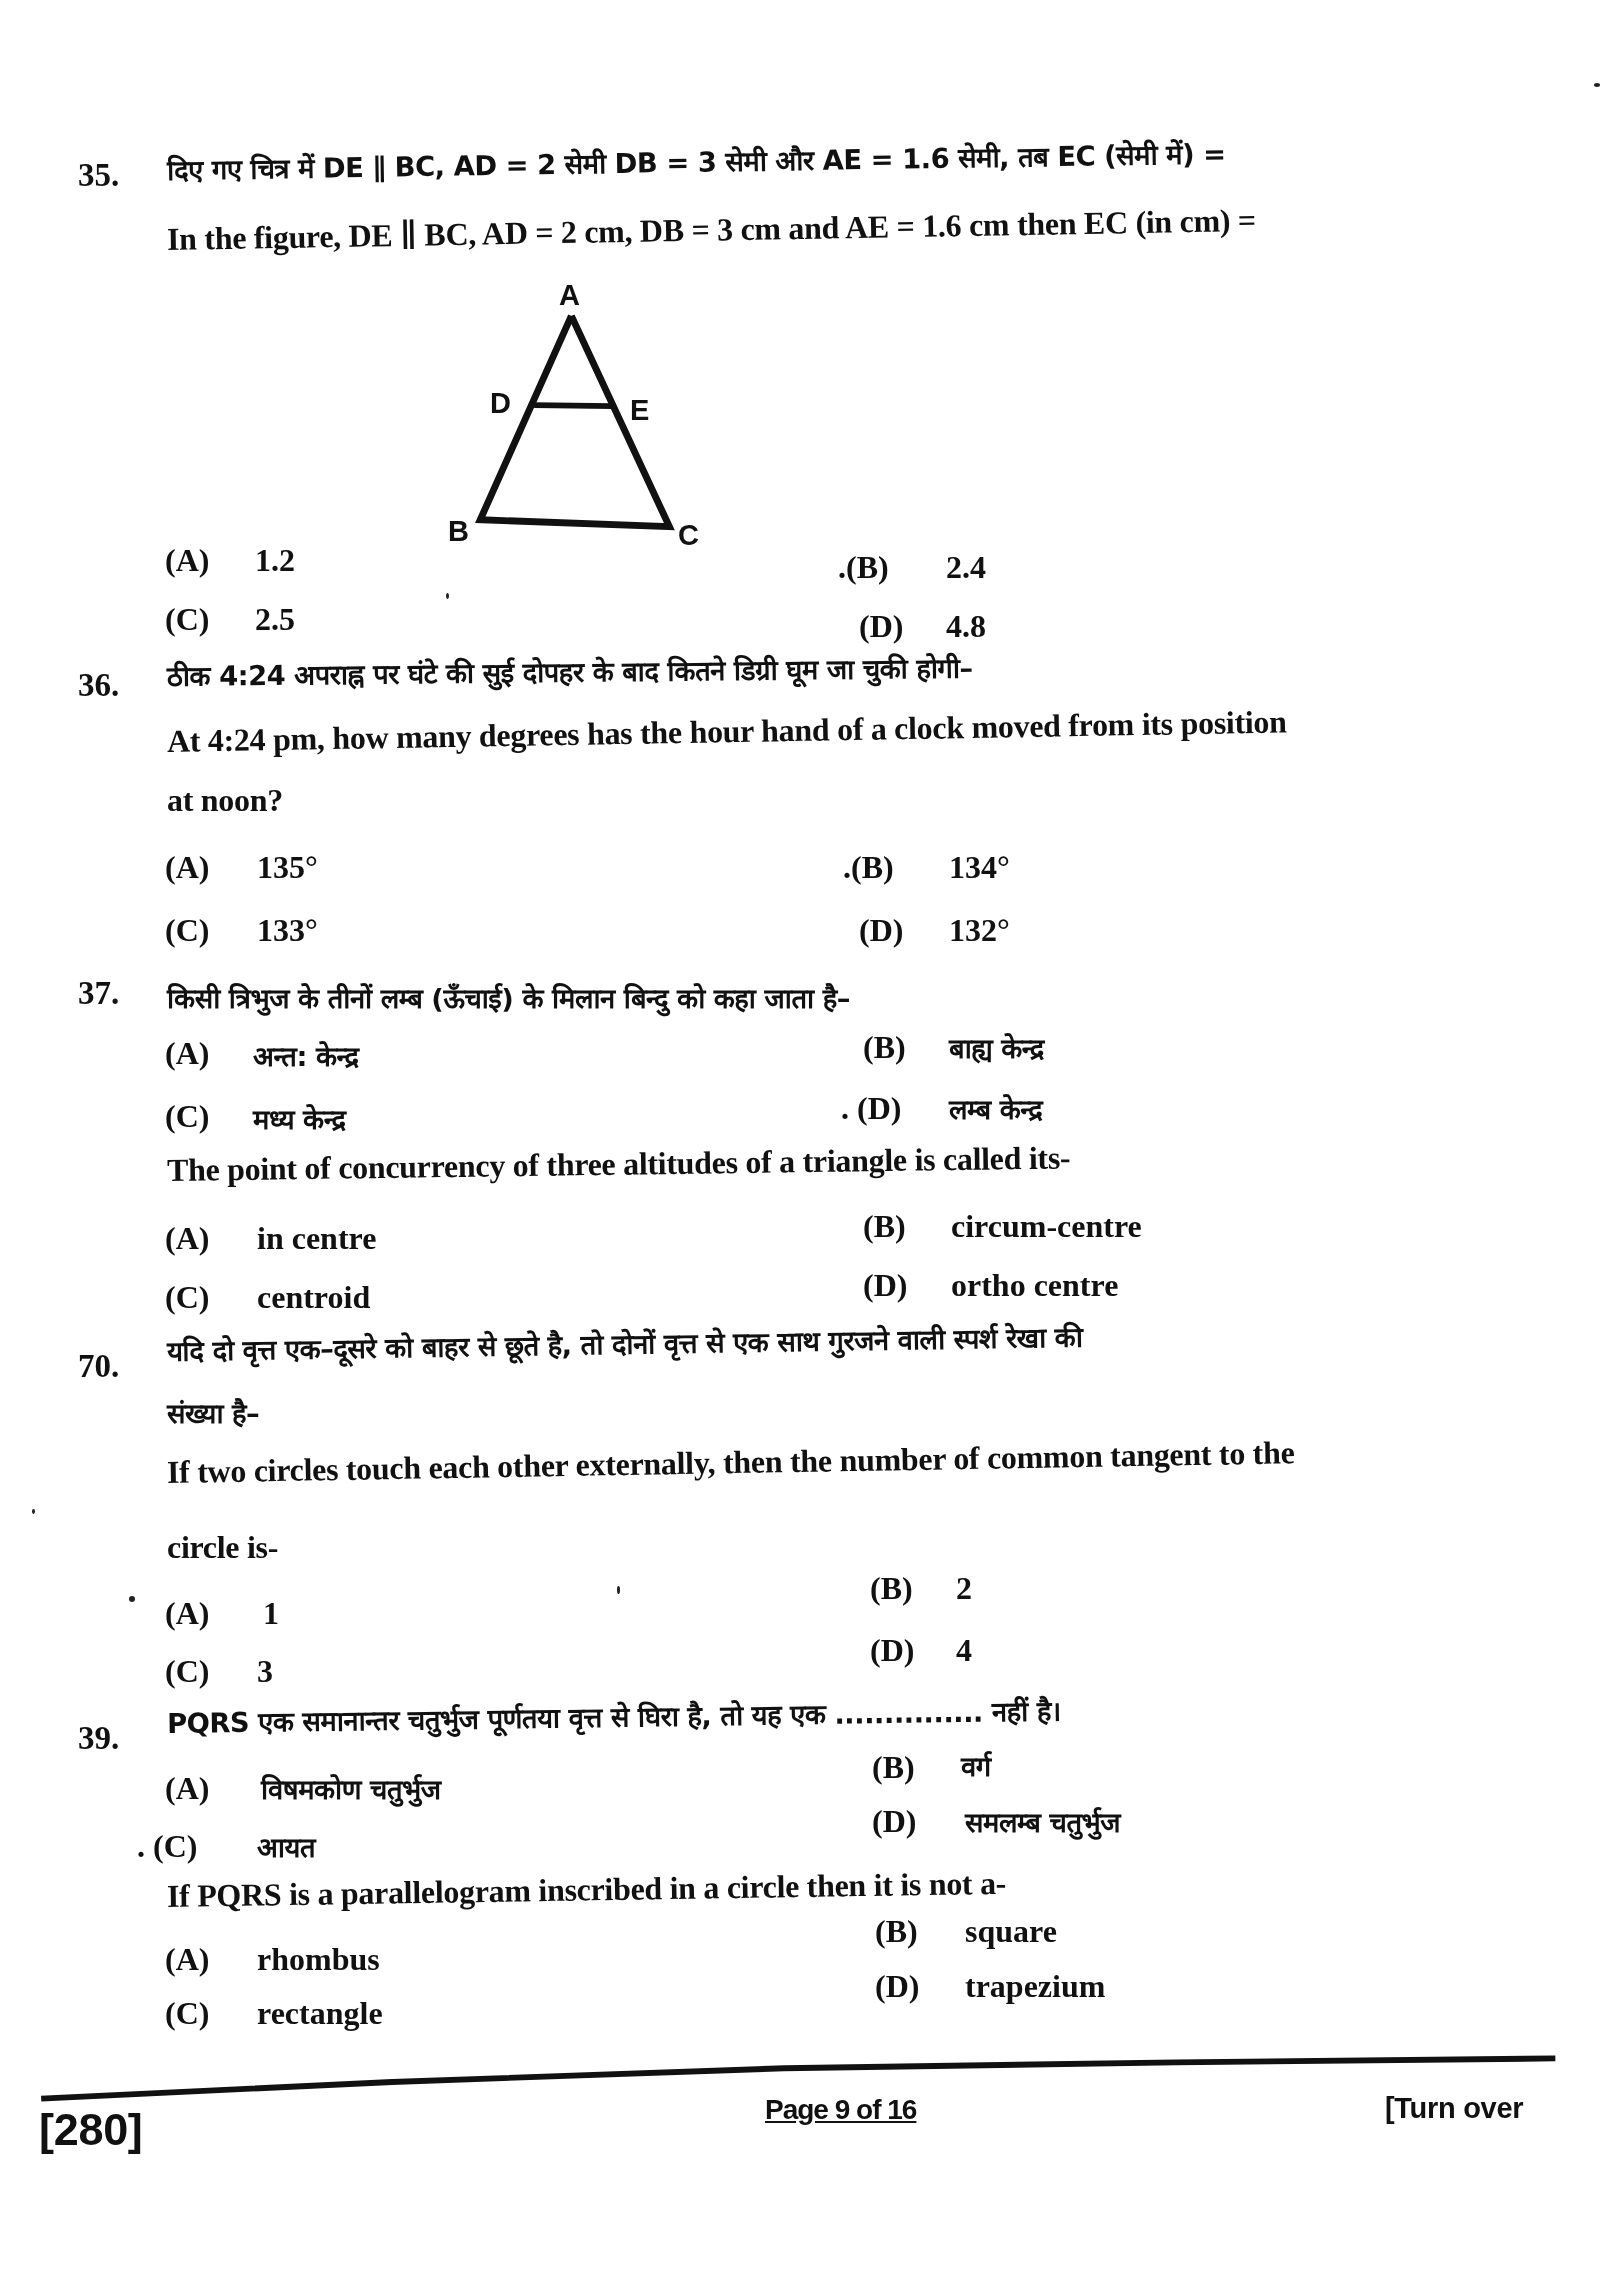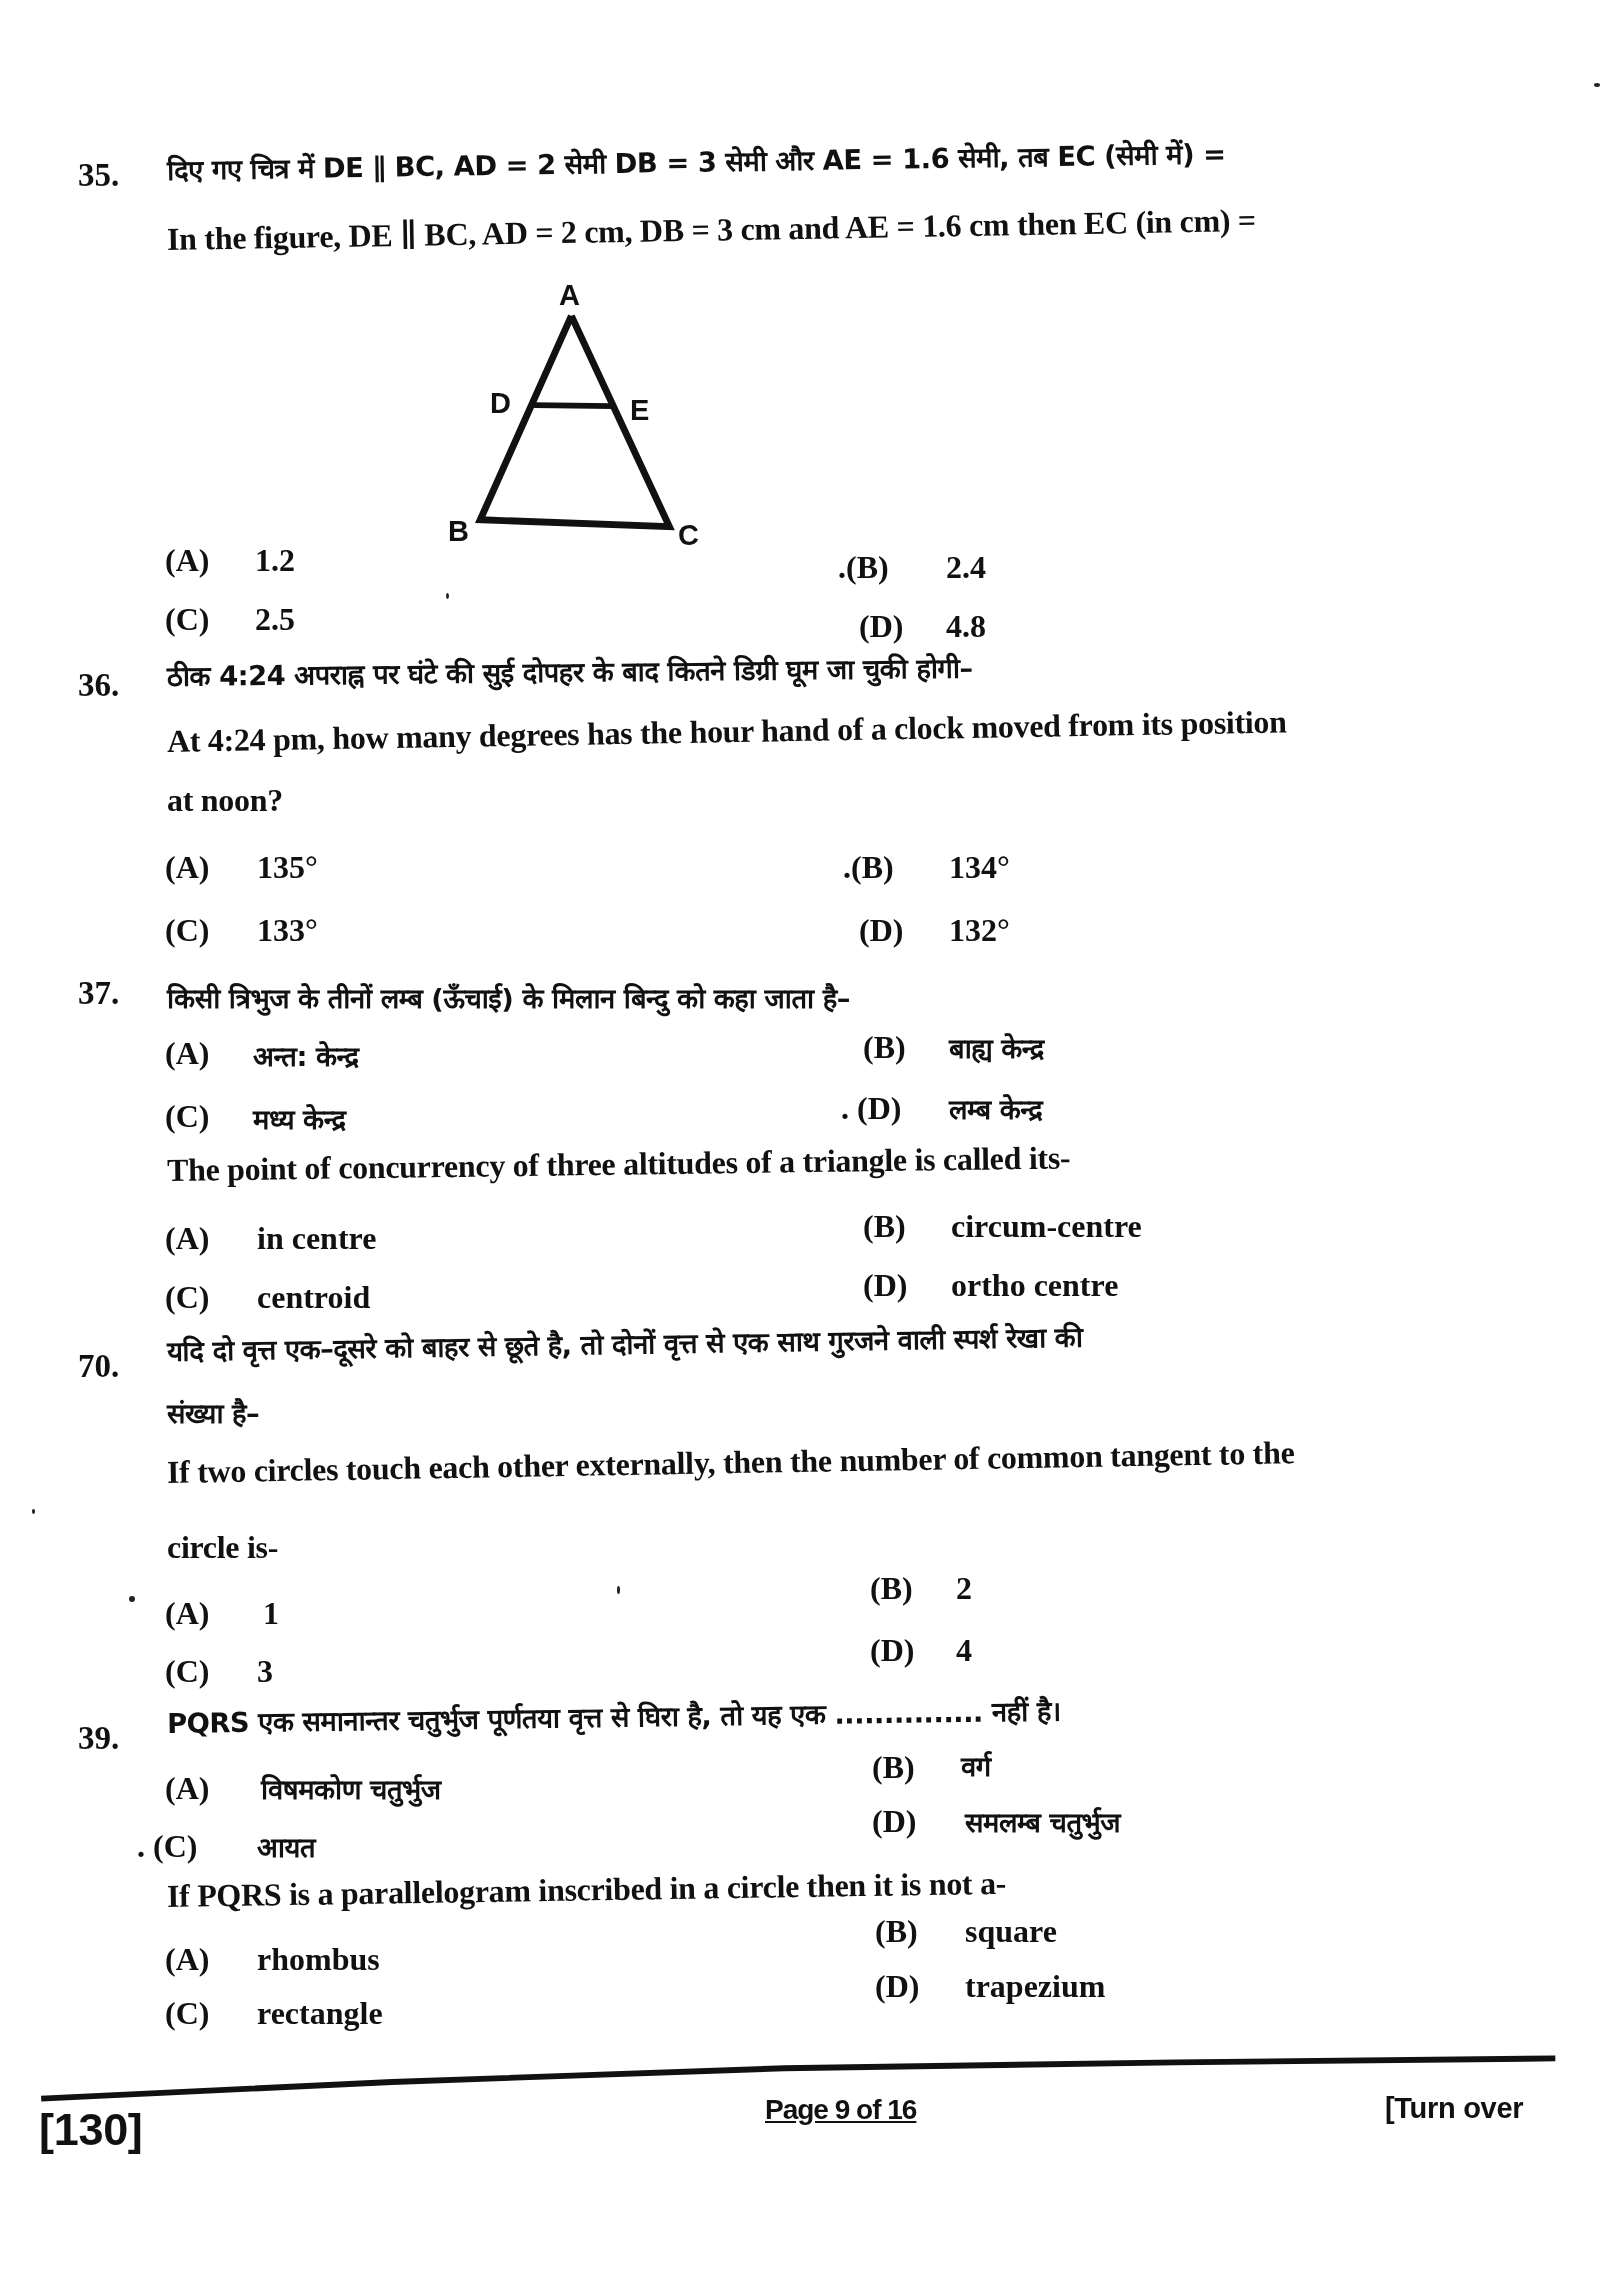--- a/index.html
+++ b/index.html
@@ -133,18 +133,18 @@
     <span class="opt-val" style="left:965px;top:1913px;">square</span>
     <span class="opt-label" style="left:165px;top:1995px;">(C)</span>
     <span class="opt-val" style="left:257px;top:1995px;">rectangle</span>
     <span class="opt-label" style="left:875px;top:1968px;">(D)</span>
     <span class="opt-val" style="left:965px;top:1968px;">trapezium</span>
   </div>
 
   <svg style="left:0;top:0;" width="1621" height="2293" viewBox="0 0 1654 2339">
     <polyline points="42,2141 400,2124 800,2110 1200,2104 1587,2100" fill="none" stroke="#111" stroke-width="6"></polyline>
   </svg>
-  <span class="t footer-sans" style="left:39px;top:2107px;font-size:45px;">[130]</span>
+  <span class="t footer-sans" style="left:39px;top:2107px;font-size:45px;">[280]</span>
   <span class="t footer-sans" style="left:765px;top:2096px;font-size:28px;letter-spacing:-1px;text-decoration:underline;">Page 9 of 16</span>
   <span class="t footer-sans" style="left:1385px;top:2094px;font-size:29px;">[Turn over</span>
 
 </div>
 
 
 </body></html>

